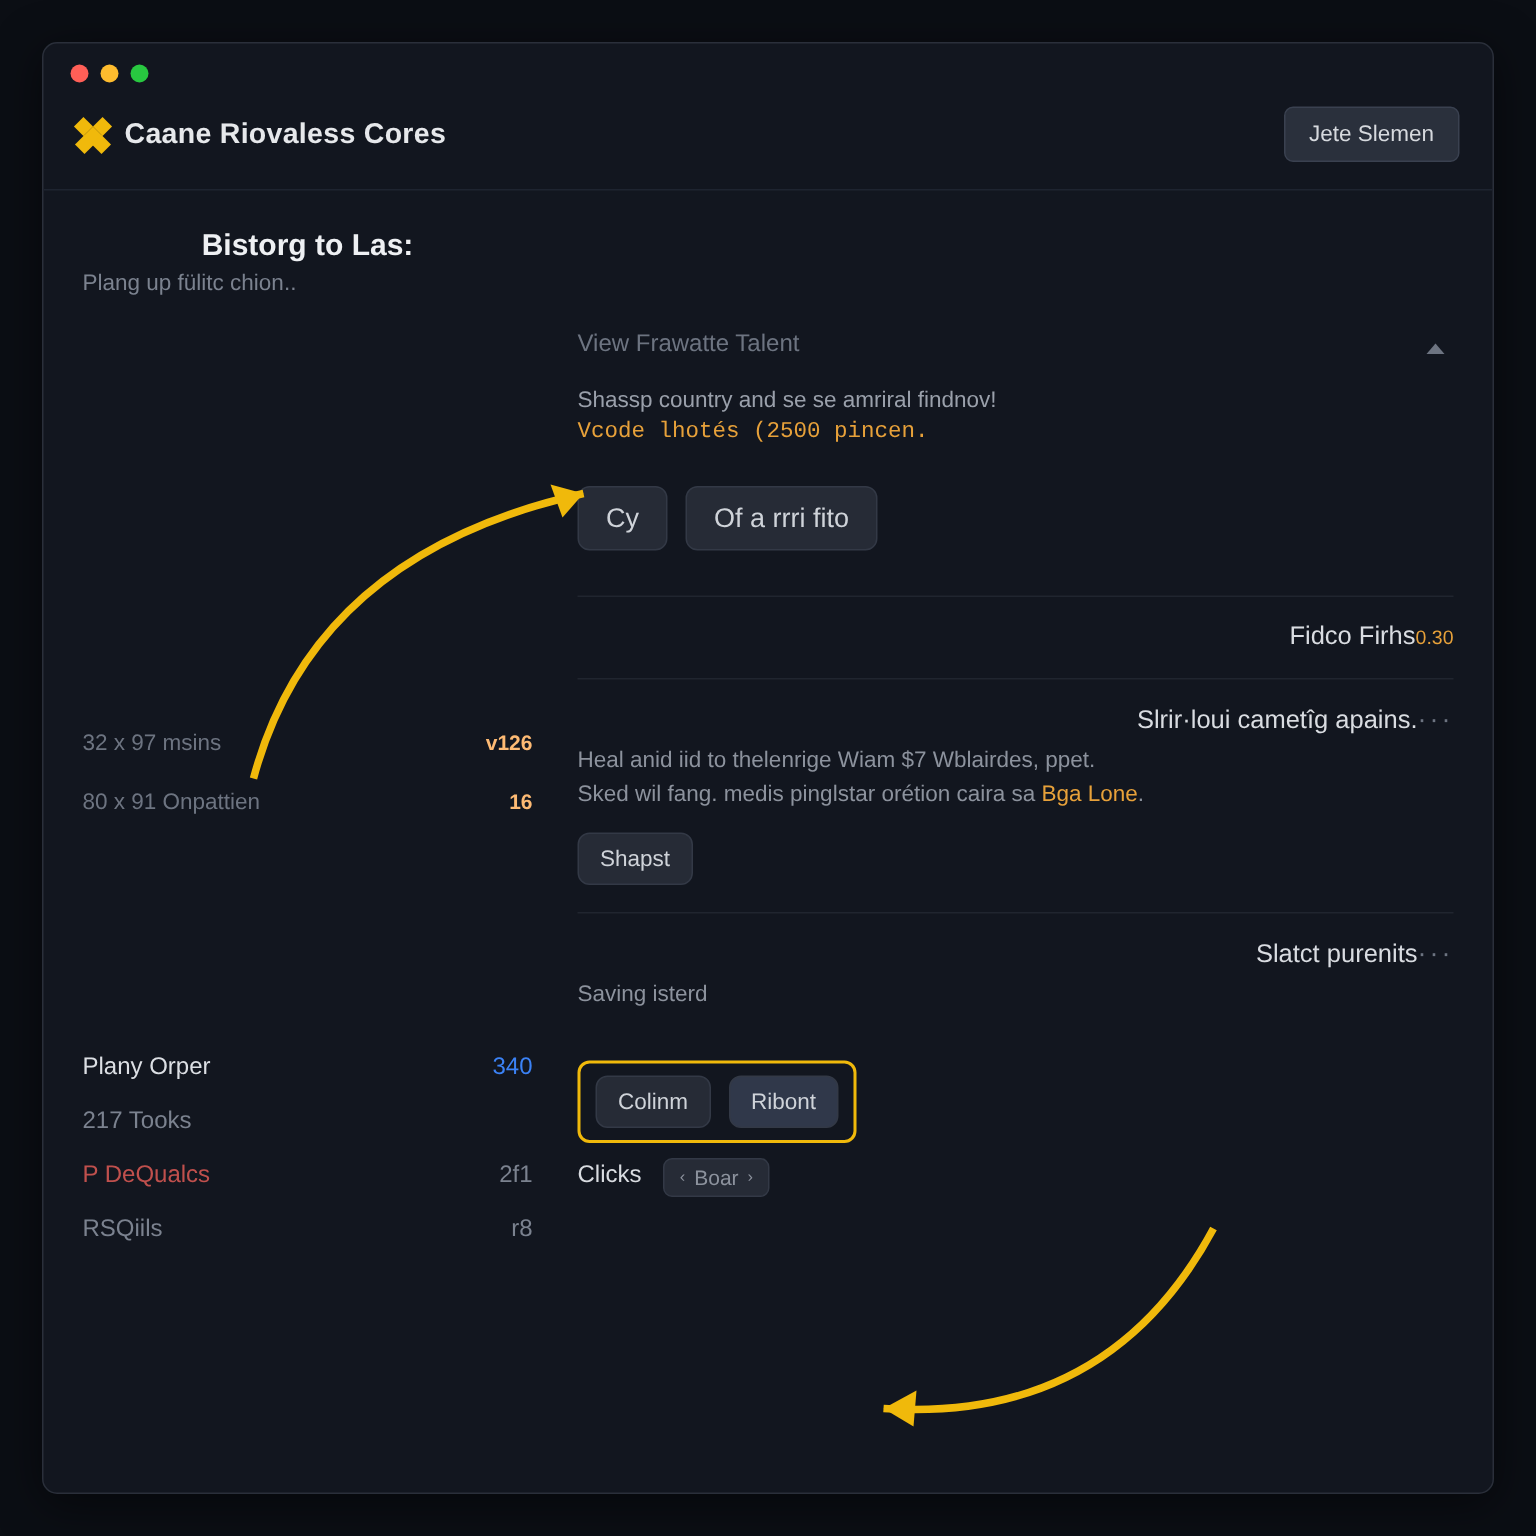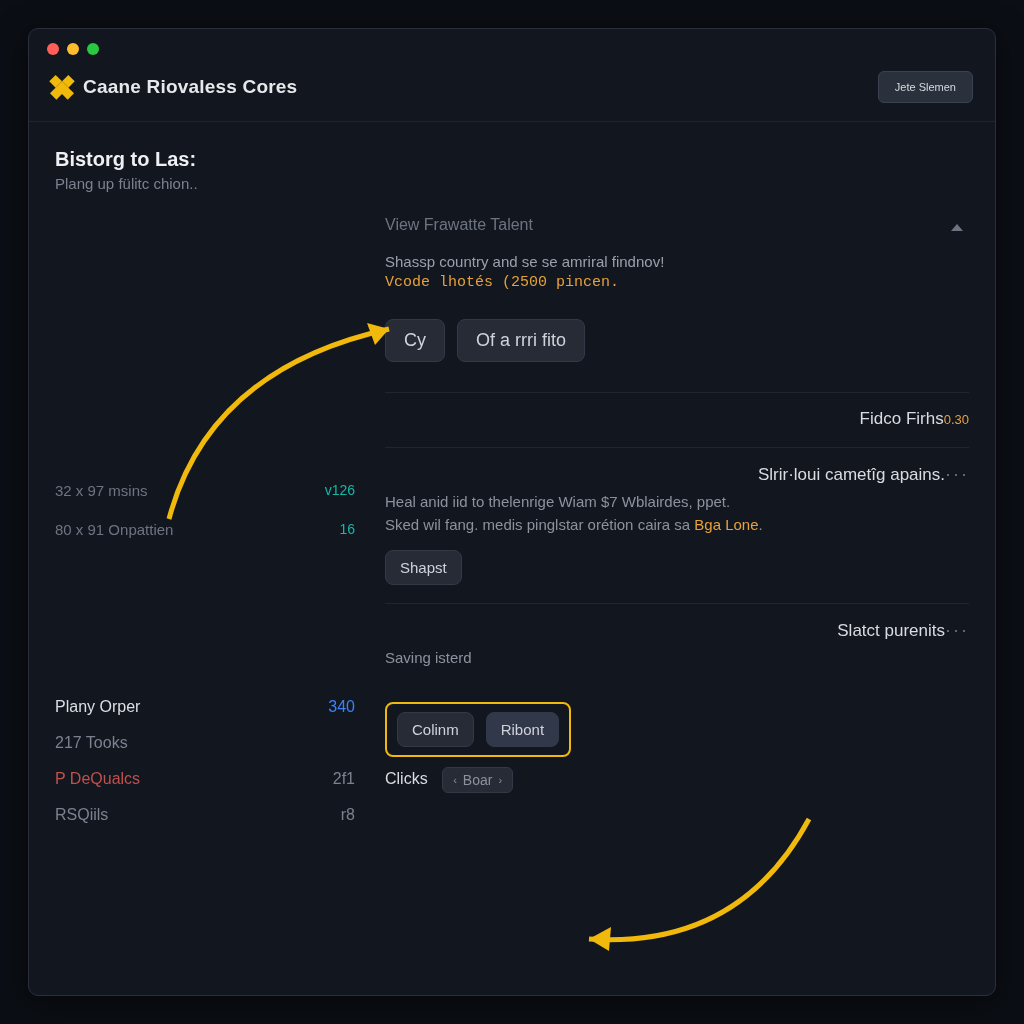--- a/index.html
+++ b/index.html
@@ -40,34 +40,34 @@
     position:absolute; width:9px; height:9px; background:#f0b90b;
   }
   .logo .c{top:6.5px;left:6.5px}
   .logo .t{top:-2px;left:6.5px}
   .logo .b{top:15px;left:6.5px}
   .logo .l{top:6.5px;left:-2px}
   .logo .r{top:6.5px;left:15px}
   .brand-title { color:#e6e8eb; font-size:19px; font-weight:600; letter-spacing:.2px; }
   .header-btn {
     background:#2a303c; border:1px solid #3a4150; color:#d6d9de;
-    font-size:11px; padding:9px 16px; border-radius:6px; cursor:pointer;
+    font-size:15px; padding:9px 16px; border-radius:6px; cursor:pointer;
   }
   .body {
     display:flex; padding: 22px 26px 0 26px; gap: 30px;
     height: calc(100% - 110px);
   }
   .left-col { width: 300px; flex-shrink:0; padding-top:4px; }
-  .section-title { color:#eef0f3; font-size:20px; font-weight:600; margin-bottom:4px;}
+  .section-title { color:#eef0f3; font-size:20px; font-weight:600; margin-bottom:4px;text-align:center;}
   .section-sub { color:#7b828f; font-size:15px; margin-bottom:30px; }
   .stat-row {
     display:flex; justify-content:space-between; align-items:flex-start;
     color:#6d7481; font-size:15px; margin-bottom:22px;
   }
-  .stat-row .v { color:#14b8a6; font-size:14px;}
+  .stat-row .v { color:#fdba74; font-size:14px;font-weight:bold;}
   .order-block { margin-top:160px; }
   .order-row { display:flex; justify-content:space-between; align-items:center; font-size:16px; margin-bottom:18px;}
   .order-row .lbl{color:#dcdfe4}
   .order-row .blue{color:#3b82f6}
   .order-row.muted .lbl{color:#7b828f}
   .order-row.red .lbl{color:#c0504d}
   .right-col { flex:1; position:relative; padding-top:72px; }
   .eyebrow { color:#6d7481; font-size:16px; margin-bottom:19px;}
   .card-title { color:#e9ebee; font-size:24px; font-weight:500; margin-bottom:10px;}
   .card-sub1 { color:#9aa0ab; font-size:15px; margin-bottom:4px;}

